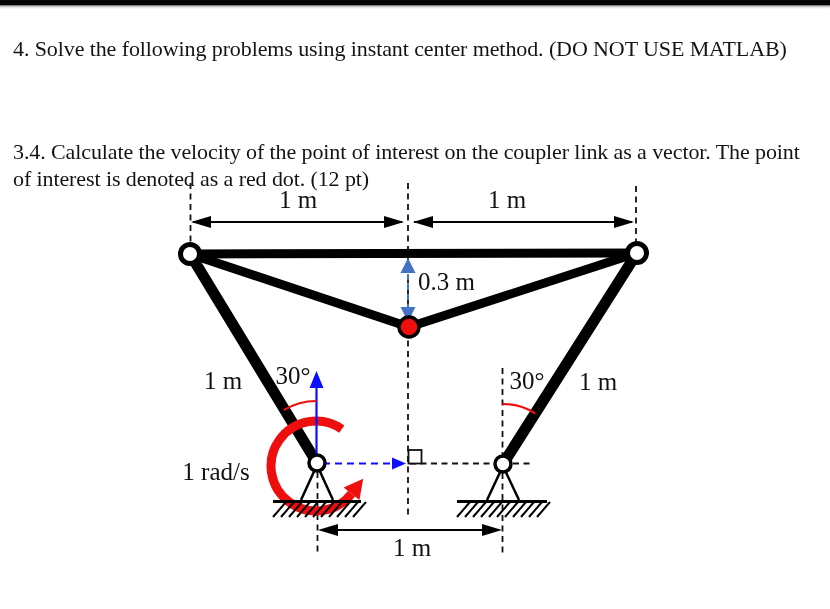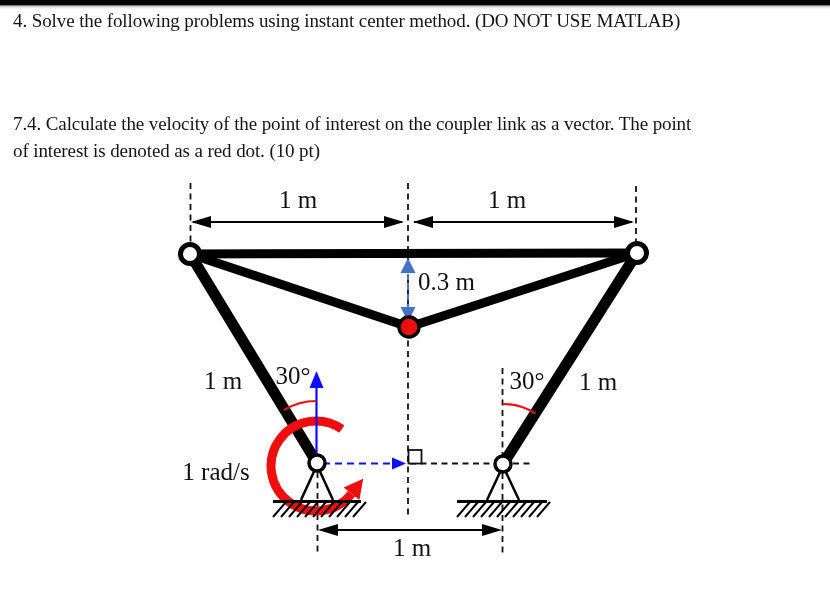--- a/index.html
+++ b/index.html
@@ -7,44 +7,44 @@
     width:830px;height:609px;position:relative;overflow:hidden;
     background:#ffffff;
     font-family:"Liberation Serif","DejaVu Serif",serif;
   }
   .window-edge{
     position:absolute;top:0;left:0;width:830px;height:9px;
     background:linear-gradient(#050505 0 52%,#8a8a8a 62%,#d9d9d9 75%,#ffffff 100%);
   }
   .textblock{
     position:absolute;left:13px;width:804px;
-    color:#141414;font-size:19px;line-height:27px;
-    letter-spacing:-0.1px;white-space:nowrap;
+    color:#141414;font-size:22px;line-height:27px;
+    letter-spacing:-0.1px;white-space:nowrap;margin-top:28px;
   }
   #section-header{top:7px;}
   #problem-statement{top:110px;}
   svg{position:absolute;top:0;left:0;}
   svg text{
     font-family:"Liberation Serif","DejaVu Serif",serif;
     fill:#111111;
   }
   .lbl{font-size:25px;}
 </style>
 </head>
 <body>
 
 <div class="window-edge"></div>
 
 <div class="textblock" id="section-header">
   <div>4. Solve the following problems using instant center method. (DO NOT USE MATLAB)</div>
 </div>
 
 <div class="textblock" id="problem-statement">
-  <div>7.4. Calculate the velocity of the point of interest on the coupler link as a vector. The point</div>
-  <div>of interest is denoted as a red dot. (10 pt)</div>
+  <div>3.4. Calculate the velocity of the point of interest on the coupler link as a vector. The point</div>
+  <div>of interest is denoted as a red dot. (12 pt)</div>
 </div>
 
 <svg width="830" height="609" viewBox="0 0 830 609">
 
   <g stroke="#111111" stroke-width="1.8" stroke-dasharray="6 4.5">
     <line x1="190.5" y1="183" x2="190.5" y2="246"></line>
     <line x1="636" y1="186" x2="636" y2="246"></line>
     <line x1="408" y1="183" x2="408" y2="517"></line>
     <line x1="317.5" y1="472" x2="317.5" y2="554"></line>
     <line x1="502.5" y1="368" x2="502.5" y2="554"></line>

